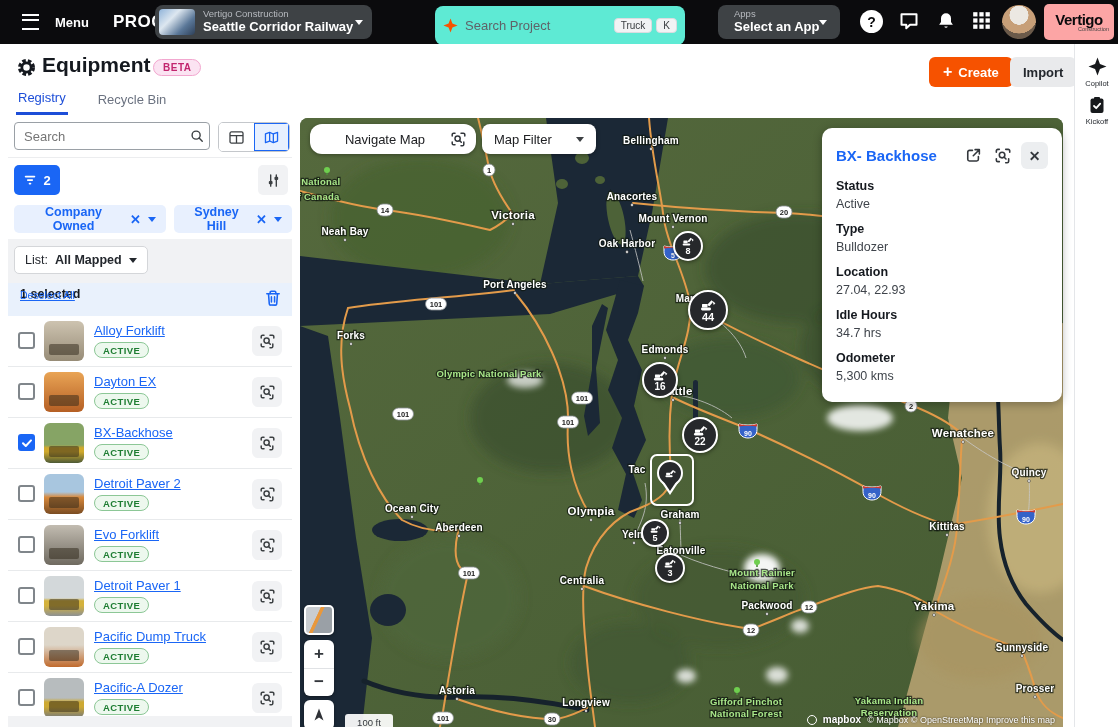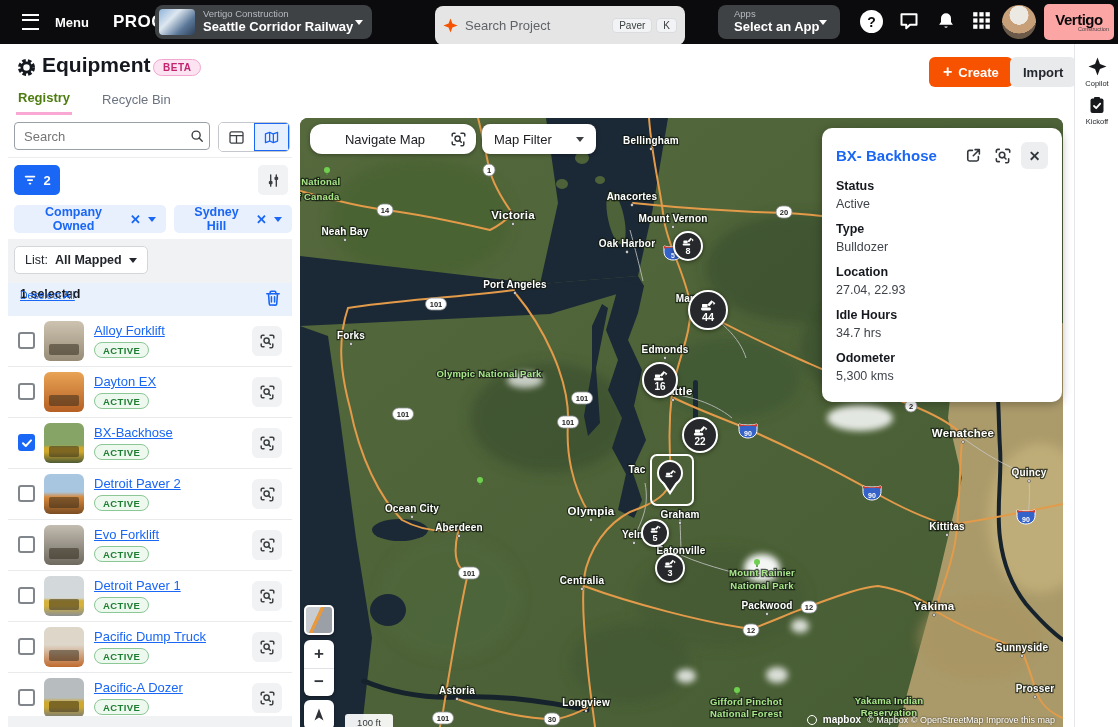--- a/index.html
+++ b/index.html
@@ -18,21 +18,21 @@
   .procore::after{content:"";position:absolute;left:49%;top:46%;width:8px;height:5px;background:#f65200;}
   .proj-sel{position:absolute;left:155px;top:5px;width:217px;height:34px;background:#3e4245;border-radius:8px;
     display:flex;align-items:center;padding:0;box-sizing:border-box;border:none;text-align:left;}
   .train-thumb{width:36px;height:26px;border-radius:4px;margin:0 8px 0 4px;
     background:linear-gradient(135deg,#8fb3d9 0%,#dde7f0 35%,#5a7798 70%,#2e4058 100%);}
   .sel-texts{display:flex;flex-direction:column;line-height:1.15;}
   .sel-sub{font-size:9.5px;color:#b7babf;}
   .sel-main{font-size:13px;font-weight:bold;color:#fff;white-space:nowrap;}
   .caret{display:inline-block;width:0;height:0;border-left:4px solid transparent;border-right:4px solid transparent;border-top:5px solid currentColor;}
   .proj-sel .caret,.apps-sel .caret{color:#fff;margin-left:auto;margin-right:9px;}
-  .top-search{position:absolute;left:435px;top:6px;width:250px;height:39px;background:#e5e5e5;border-radius:8px;display:flex;align-items:center;padding:0 8px;box-sizing:border-box;}
+  .top-search{position:absolute;left:435px;top:6px;width:250px;height:39px;background:#5eead4;border-radius:8px;display:flex;align-items:center;padding:0 8px;box-sizing:border-box;}
   .top-search .ph{font-size:13px;color:#5f6368;margin-left:7px;flex:1;}
   .kbd{font-size:10px;color:#3c4043;background:#f1f3f4;border:1px solid #dadce0;border-radius:4px;padding:1px 6px;margin-left:4px;}
   .apps-sel{position:absolute;left:718px;top:5px;width:122px;height:34px;background:#3e4245;border-radius:8px;display:flex;align-items:center;border:none;text-align:left;}
   .apps-texts{display:flex;flex-direction:column;line-height:1.15;margin-left:10px;}
   .tb-icon{position:absolute;top:11px;background:none;border:none;padding:0;}
   .help-circ{position:absolute;left:860px;top:10px;width:23px;height:23px;border-radius:50%;background:#fff;color:#0b0b0d;
     font-weight:800;font-size:14px;display:flex;align-items:center;justify-content:center;border:none;}
   .avatar{position:absolute;left:1002px;top:5px;width:34px;height:34px;border-radius:50%;border:none;padding:0;
     background:radial-gradient(circle at 50% 30%,#ece8e2 0 32%,#c79f78 33% 62%,#6b5a4a 63%);}
   .brand-box{position:absolute;left:1044px;top:4px;width:70px;height:36px;background:#fca5a5;border-radius:5px;
@@ -42,21 +42,21 @@
   
   .page-head{position:absolute;left:0;top:44px;width:1075px;height:46px;background:#fff;}
   .gear-ic{position:absolute;left:16px;top:13px;}
   .page-title{position:absolute;left:42px;top:9px;font-size:21px;font-weight:800;color:#15191f;}
   .beta{position:absolute;left:153px;top:15px;font-size:10px;font-weight:bold;color:#c2256e;background:#fbe3f2;border:1px solid #f2a7cf;border-radius:10px;padding:2px 9px;letter-spacing:.5px;}
   .create-btn{position:absolute;left:929px;top:13px;height:30px;padding:0 14px;background:#f65200;color:#fff;border:none;border-radius:6px;font-size:13px;font-weight:bold;display:flex;align-items:center;gap:6px;}
   .plus{font-size:16px;font-weight:bold;line-height:1;}
   .import-btn{position:absolute;left:1010px;top:13px;height:30px;padding:0 13px;background:#e9eaec;color:#23272d;border:none;border-radius:6px;font-size:13px;font-weight:bold;}
   .tabs{position:absolute;left:16px;top:90px;display:flex;gap:28px;font-size:13px;}
   .tab{background:none;border:none;padding:0 2px 7px;color:#6b7280;font-size:13px;}
-  .tab.active{color:#4d7c0f;font-weight:bold;border-bottom:3px solid #f9a8d4;}
+  .tab.active{color:#1d4ed8;font-weight:normal;border-bottom:3px solid #1d4ed8;}
   
   .panel{position:absolute;left:8px;top:117px;width:284px;height:610px;background:#fff;border-radius:8px 8px 0 0;overflow:hidden;}
   .p-row1{position:absolute;left:0;top:0;width:100%;height:40px;}
   .p-search{position:absolute;left:6px;top:5px;width:196px;height:28px;border:1px solid #9aa0a6;border-radius:4px;box-sizing:border-box;font-size:13px;padding:0 28px 0 9px;color:#202124;outline:none;background:#fff;}
   .p-search-ic{position:absolute;left:182px;top:12px;color:#3c4043;}
   .toggle-group{position:absolute;left:210px;top:5px;width:70px;height:28px;border:1px solid #c4c7cb;border-radius:5px;display:flex;overflow:hidden;}
   .tg-btn{flex:1;border:none;background:#fff;color:#3c4043;display:flex;align-items:center;justify-content:center;padding:0;}
   .tg-btn.active{background:#e7f0fe;color:#1a66f5;box-shadow:inset 0 0 0 1px #1a66f5;}
   .p-row2{position:absolute;left:0;top:40px;width:100%;height:45px;border-top:1px solid #ecedef;}
   .filter-btn{position:absolute;left:6px;top:7px;width:46px;height:30px;background:#1a66f5;border:none;border-radius:5px;color:#fff;display:flex;align-items:center;justify-content:center;gap:6px;font-size:13px;font-weight:bold;}
@@ -255,21 +255,21 @@
         <span class="sel-sub">Vertigo Construction</span>
         <span class="sel-main">Seattle Corridor Railway</span>
       </span>
       <span class="caret"></span>
     </button>
     <div class="top-search">
       <svg width="15" height="15" style="color:#f65200">
           <use href="#i-star4"></use>
         </svg>
       <span class="ph">Search Project</span>
-      <span class="kbd">Paver</span>
+      <span class="kbd">Truck</span>
       <span class="kbd">K</span>
     </div>
     <button class="apps-sel">
       <span class="apps-texts">
         <span class="sel-sub">Apps</span>
         <span class="sel-main">Select an App</span>
       </span>
       <span class="caret"></span>
     </button>
     <button class="help-circ">?</button>

